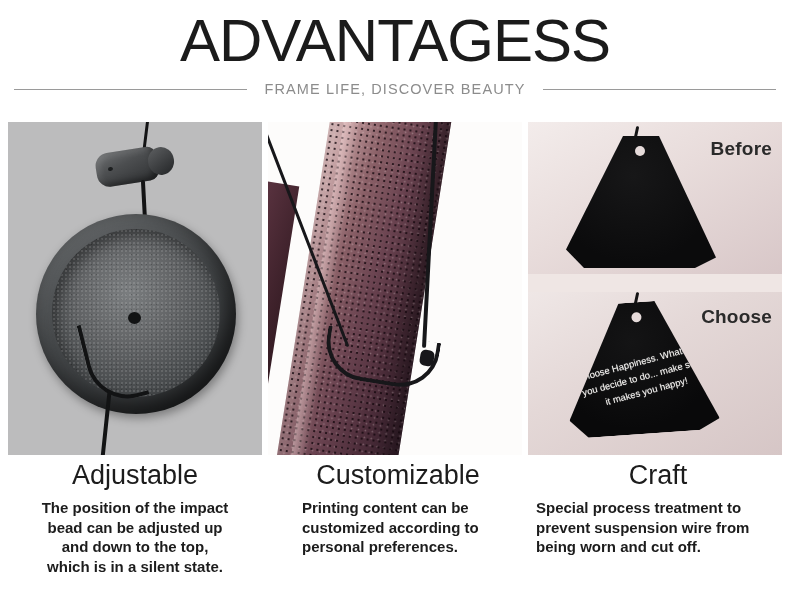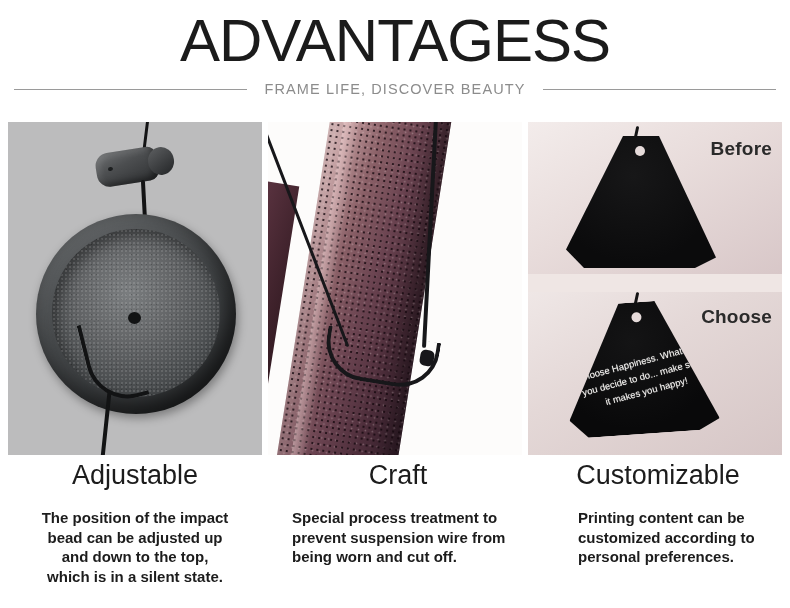--- a/index.html
+++ b/index.html
@@ -335,21 +335,21 @@
     color: #1c1c1c;
     line-height: 34px;
     margin: 0 0 6px 0;
     font-family: "Liberation Sans", sans-serif;
   }
   .feature-body {
     font-size: 15px;
     font-weight: bold;
     line-height: 19.5px;
     color: #1c1c1c;
-    margin: 16px;
+    margin: 0;
     font-family: "Liberation Sans", sans-serif;
     white-space: pre-line;
   }
   .col-1 .feature-title { text-align: center; }
   .col-1 .feature-body  { text-align: center; }
   .col-2 .feature-title { text-align: center; padding-left: 6px; }
   .col-2 .feature-body  { text-align: left; padding-left: 8px; }
   .col-3 .feature-title { text-align: center; padding-left: 6px; }
   .col-3 .feature-body  { text-align: left; padding-left: 34px; }
 </style>
@@ -425,25 +425,25 @@
 </div>
 
 <div class="captions">
   <div class="caption-col col-1">
     <div class="feature-title">Adjustable</div>
     <div class="feature-body">The position of the impact
 bead can be adjusted up
 and down to the top,
 which is in a silent state.</div>
   </div>
+  <div class="caption-col col-3">
+    <div class="feature-title">Customizable</div>
+    <div class="feature-body">Printing content can be
+customized according to
+personal preferences.</div>
+  </div>
   <div class="caption-col col-2">
     <div class="feature-title">Craft</div>
     <div class="feature-body">Special process treatment to
 prevent suspension wire from
 being worn and cut off.</div>
   </div>
-  <div class="caption-col col-3">
-    <div class="feature-title">Customizable</div>
-    <div class="feature-body">Printing content can be
-customized according to
-personal preferences.</div>
-  </div>
 </div>
 
 </body></html>

